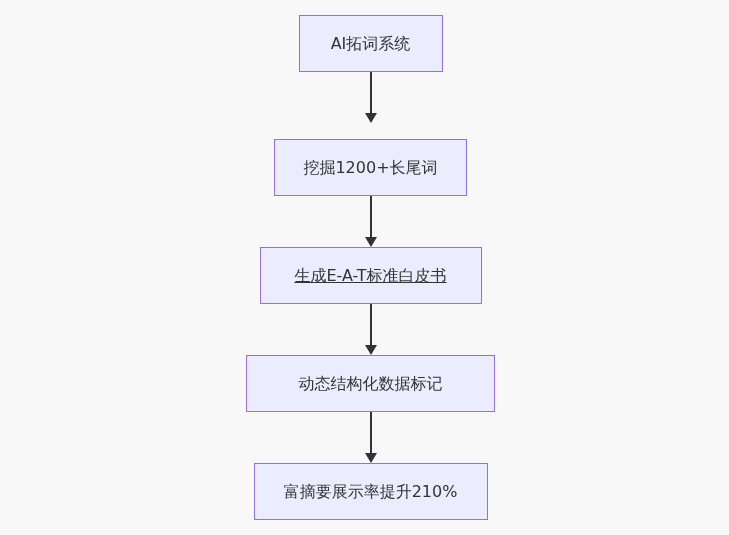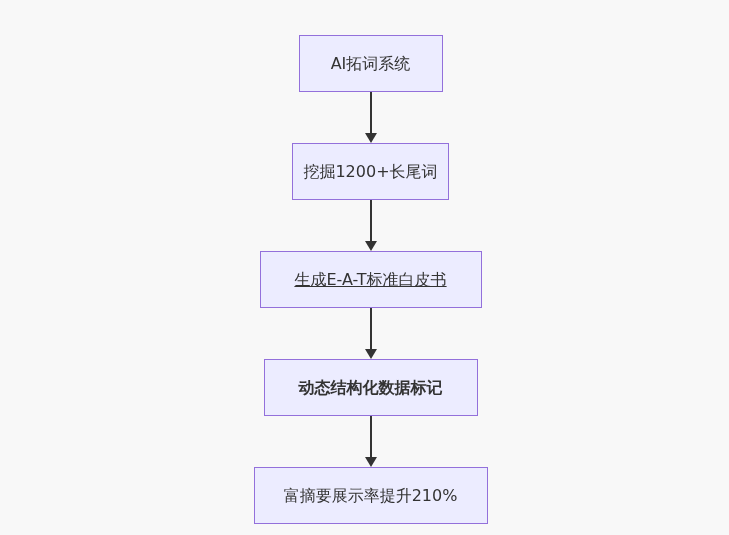--- a/index.html
+++ b/index.html
@@ -38,24 +38,24 @@
     align-items: center;
     justify-content: center;
     background: var(--node-fill);
     border: 1.5px solid var(--node-border);
     color: var(--text-color);
     font-size: 16px;
     line-height: 1;
     white-space: nowrap;
     text-align: center;
   }
-  .n1 { width: 144px; margin-top: 20px; }
-  .n2 { width: 157px; }
+  .n1 { width: 144px; }
+  .n2 { width: 193px; margin-top: 16px; }
   .n3 { width: 222px; text-decoration: underline; }
-  .n4 { width: 214px; font-weight: bold; }
+  .n4 { width: 249px; }
   .n5 { width: 234px; }
   .arrow {
     height: 51px;
     display: flex;
     flex-direction: column;
     align-items: center;
   }
   .arrow-line {
     width: 2px;
     flex: 1 1 auto;

